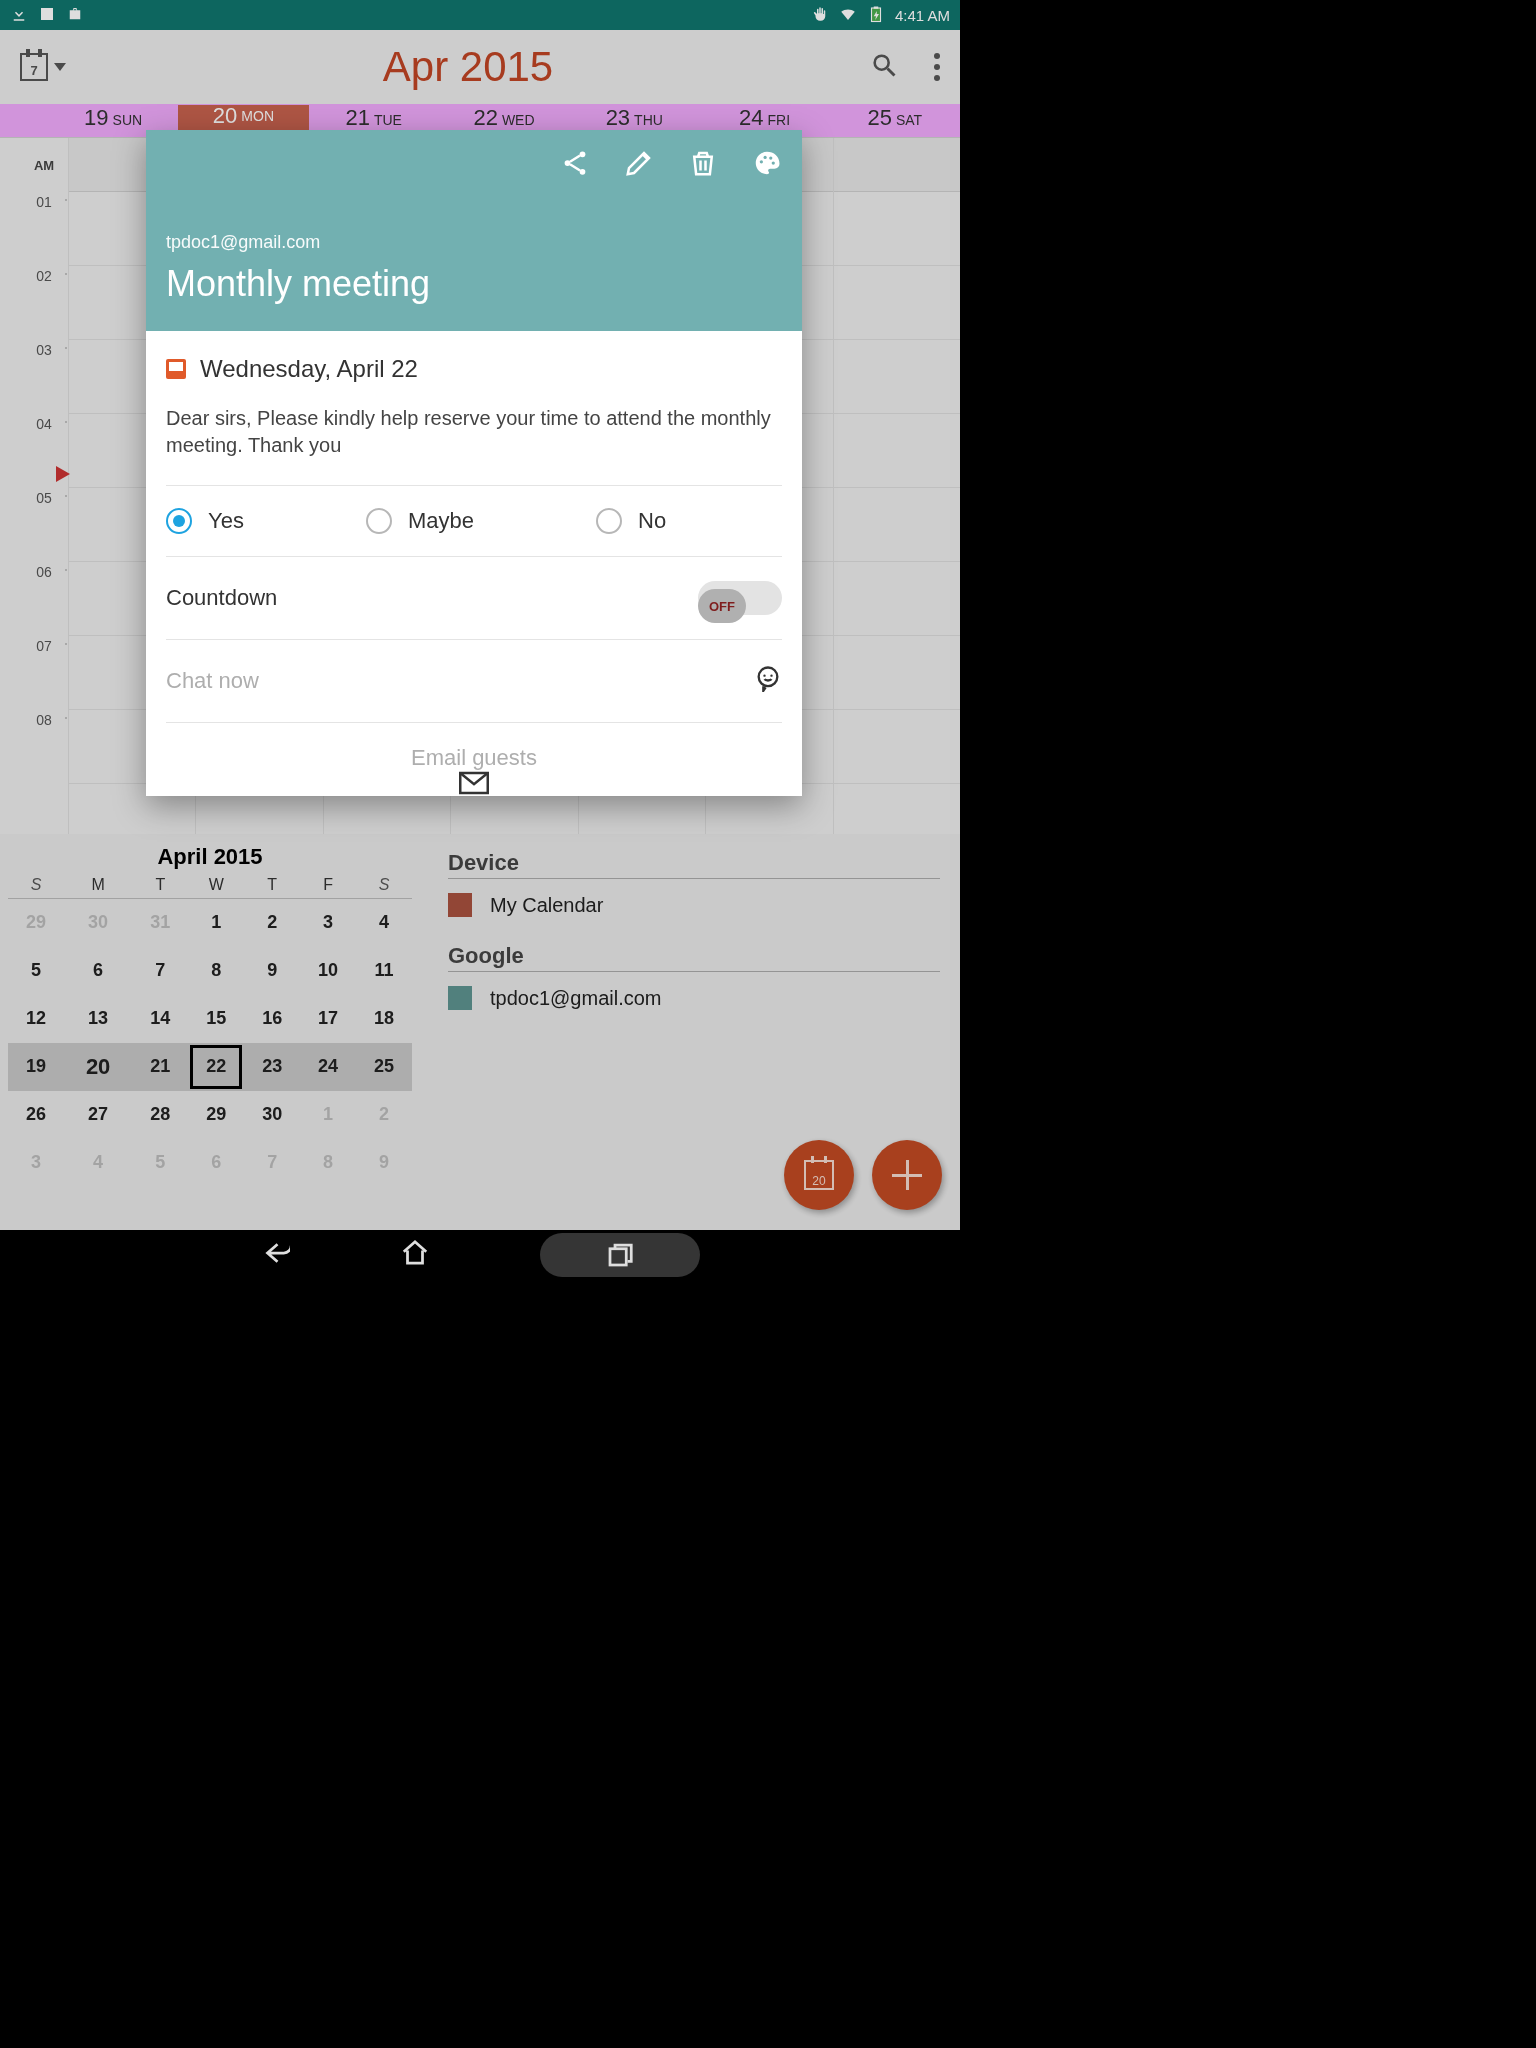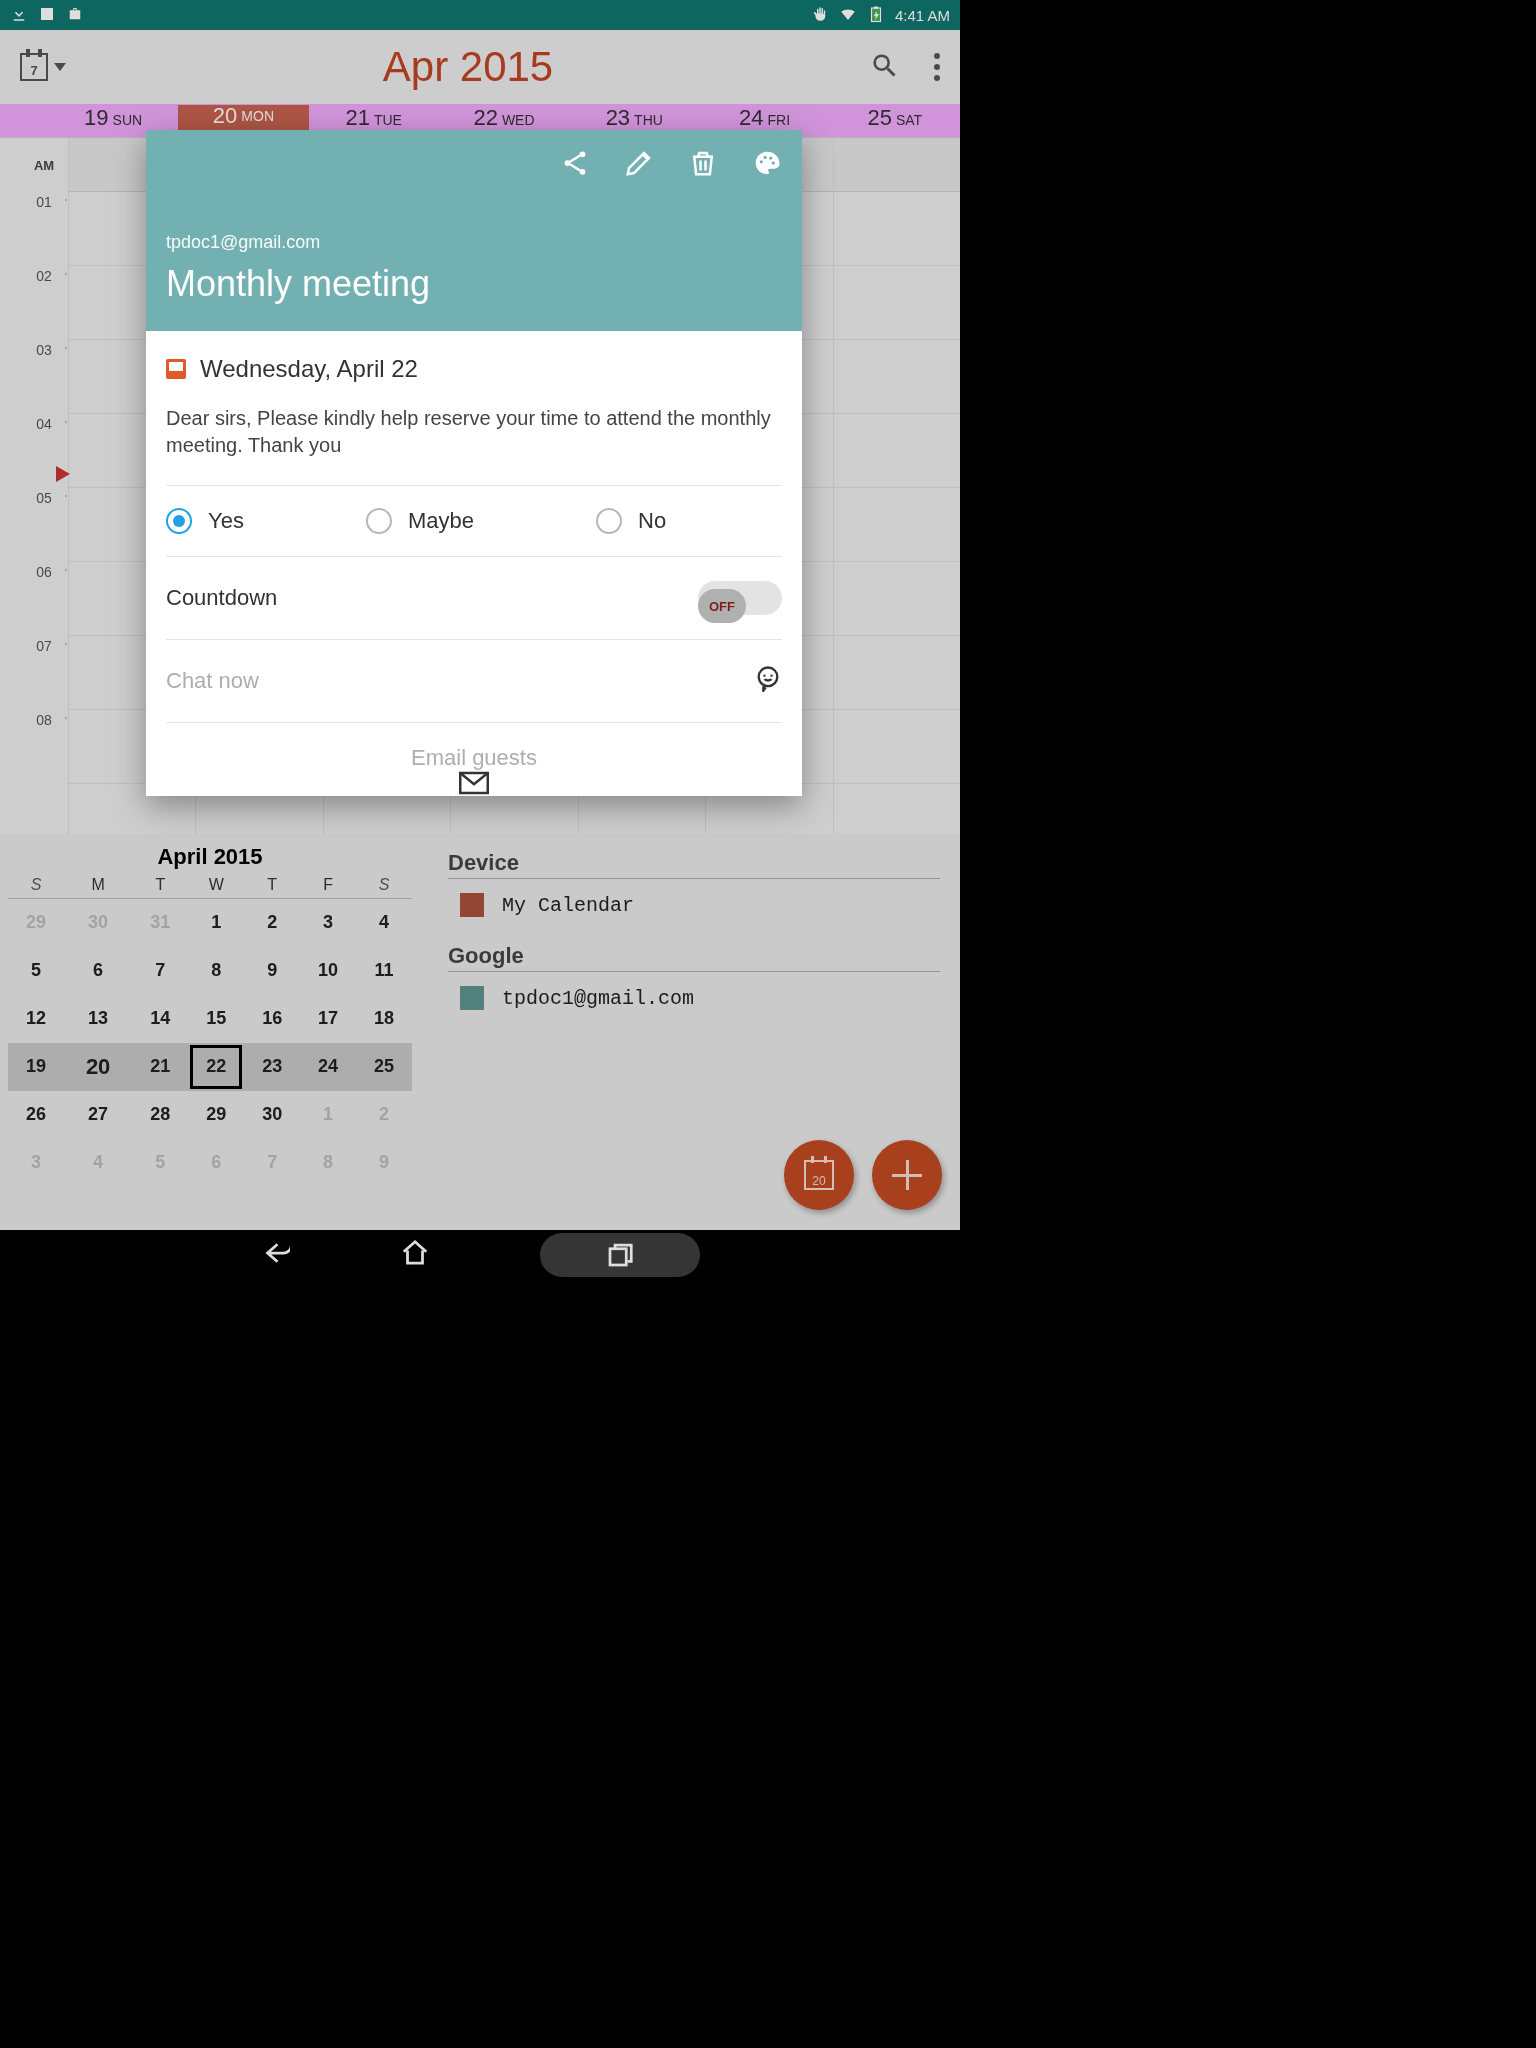--- a/index.html
+++ b/index.html
@@ -50,21 +50,21 @@
   .mini th.wknd { font-style:italic; color:#555; }
   .mini td { text-align:center; height:48px; font-size:18px; color:#222;font-weight:bold; }
   .mini td.dim { color:#bcbcbc; }
   .mini tr.curwk td { background:#c7c7c7; }
   .mini td.today { font-weight:bold; font-size:22px; }
   .mini td.boxed { outline:3px solid #000; outline-offset:-5px; }
   .mini tr.dowrow { border-bottom:1px solid #bbb; }
   .accounts { flex:1; padding:16px 20px 0 28px; position:relative; }
   .acc-section { margin-bottom:26px; }
   .acc-head { font-weight:bold; font-size:22px; color:#444; border-bottom:1px solid #aaa; display:inline-block; min-width:100%; padding-bottom:2px; margin-bottom:14px; }
-  .acc-item { display:flex; align-items:flex-end; gap:18px; font-size:20px; color:#222; margin-left:12px;font-family:Liberation Mono, monospace; }
+  .acc-item { display:flex; align-items:flex-end; gap:18px; font-size:20px; color:#222; margin-left:0; }
   .acc-swatch { width:24px; height:24px; }
   .fab { position:absolute; width:70px; height:70px; border-radius:50%; background:#c24a23; display:flex; align-items:center; justify-content:center; box-shadow:2px 3px 6px rgba(0,0,0,0.3); }
   .fab.plus { right:18px; bottom:20px; }
   .fab.plus:before, .fab.plus:after { content:""; position:absolute; background:#f3d9cf; }
   .fab.plus:before { width:30px; height:3px; }
   .fab.plus:after  { width:3px;  height:30px; }
   .fab.today { right:106px; bottom:20px; }
   .fab.today .calico { width:30px; height:30px; border:2px solid #f3d9cf; position:relative; }
   .fab.today .calico:before, .fab.today .calico:after { content:""; position:absolute; top:-6px; width:3px; height:7px; background:#f3d9cf; }
   .fab.today .calico:before { left:5px; } .fab.today .calico:after { right:5px; }

